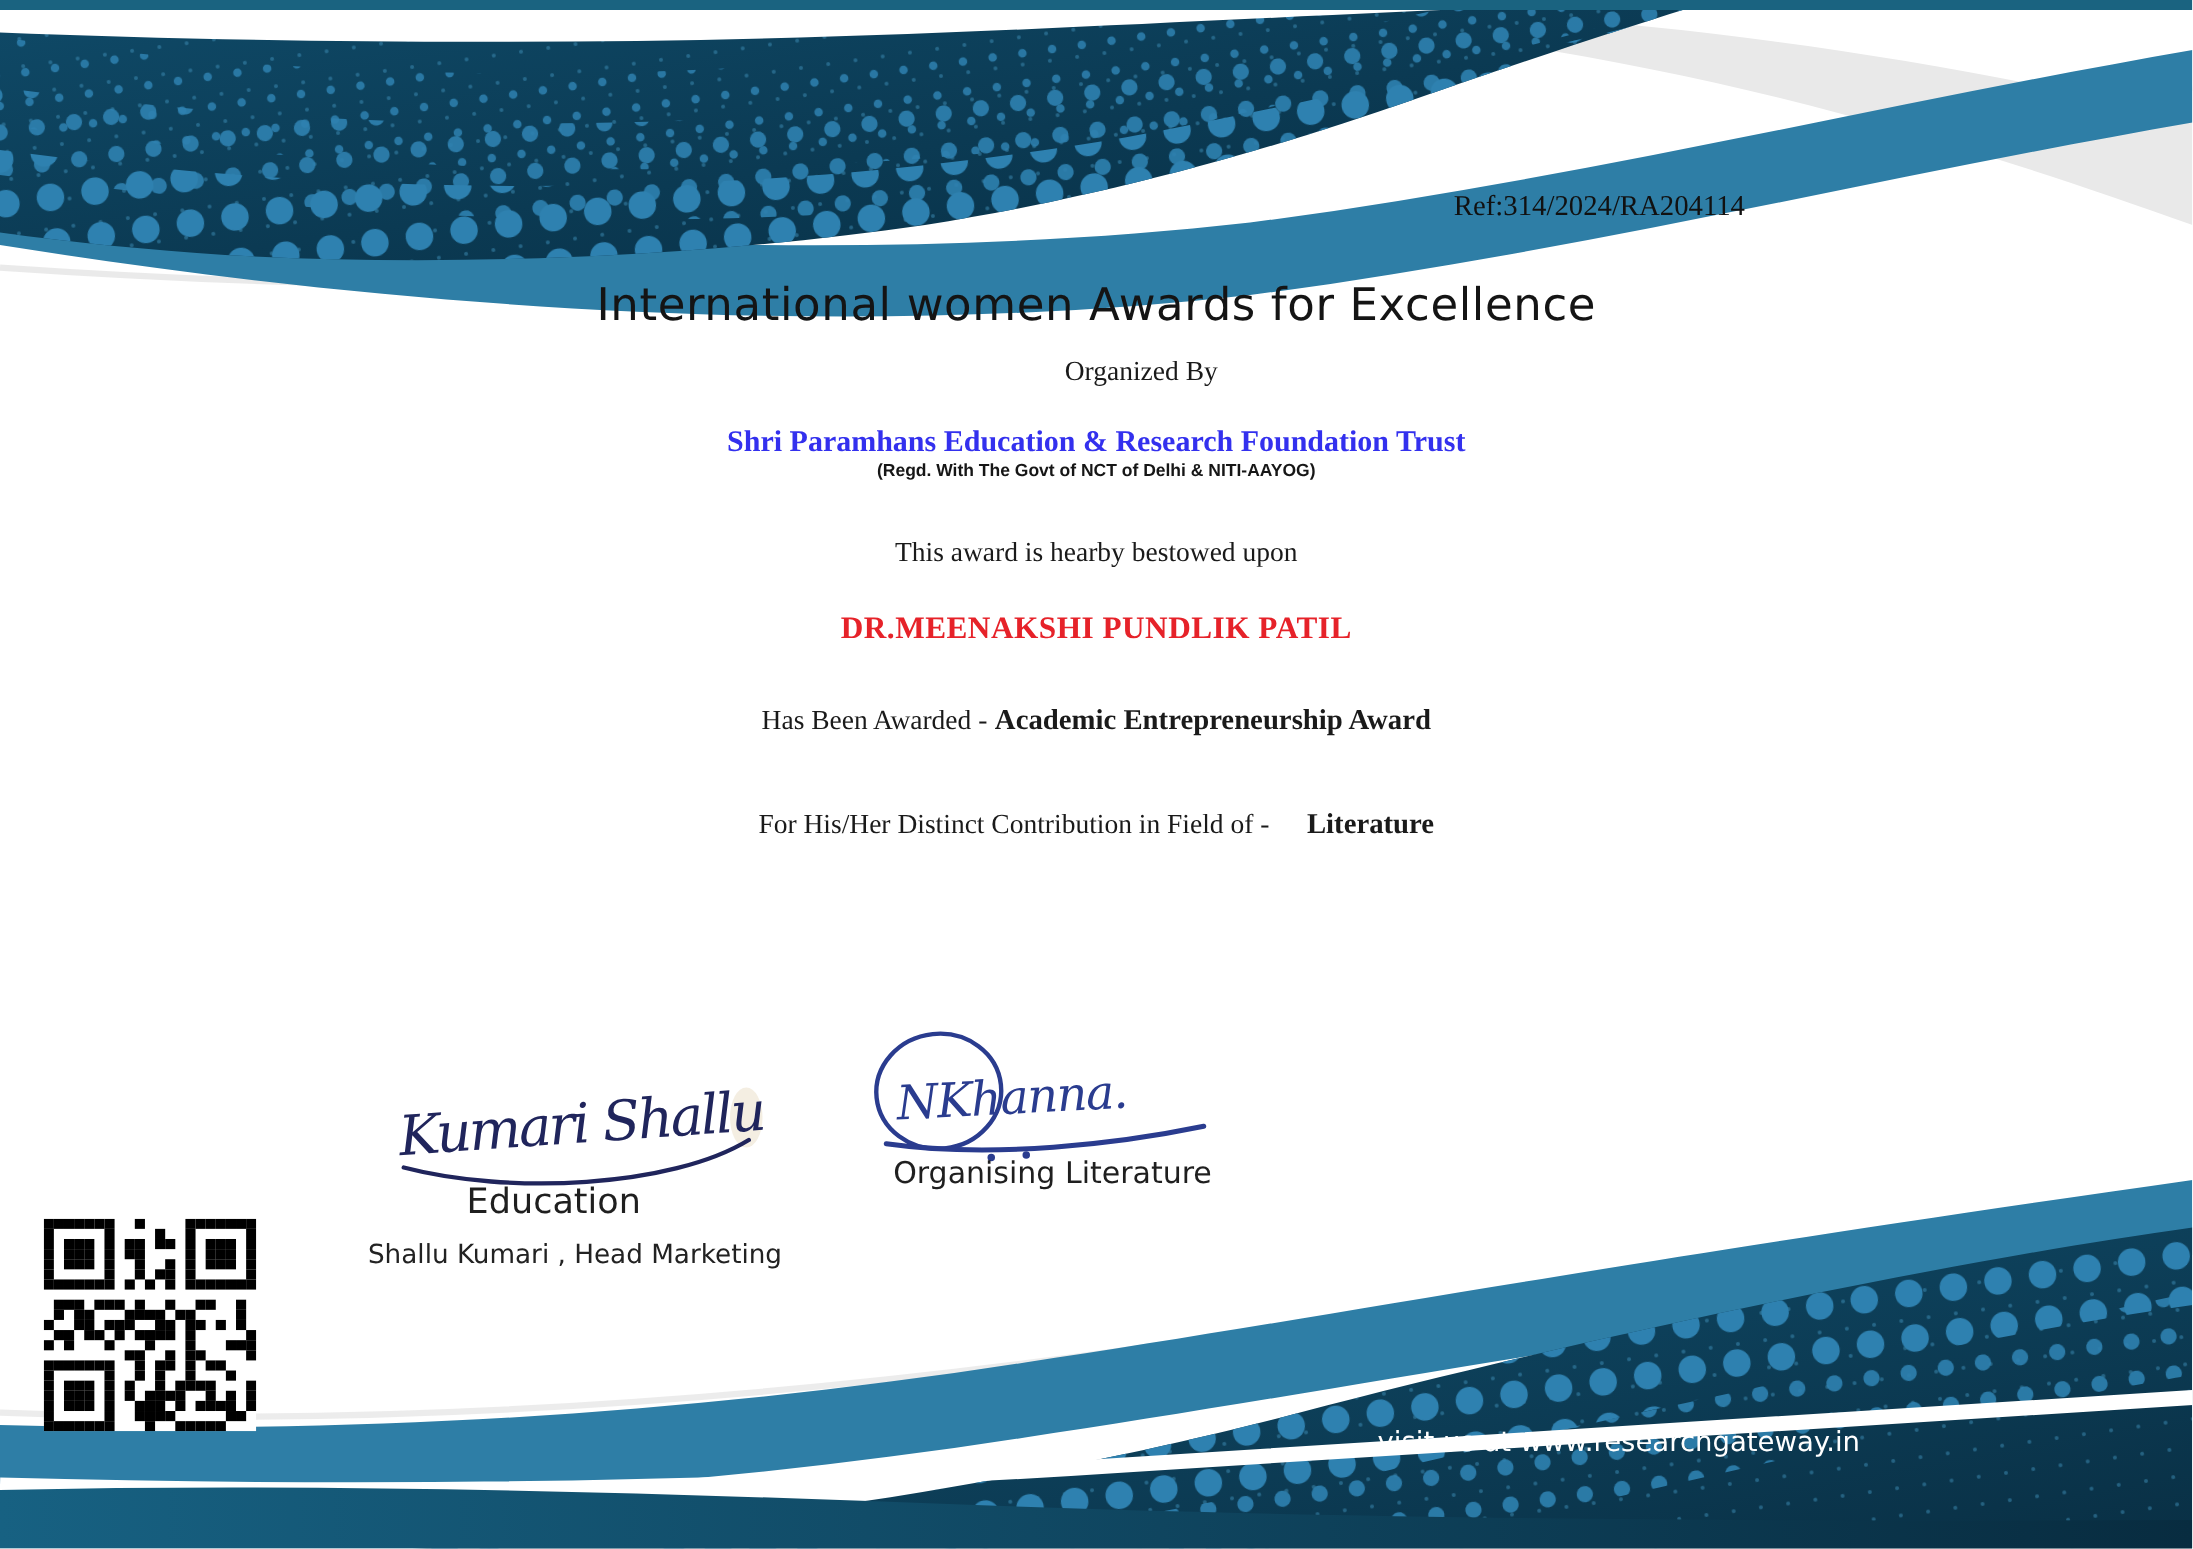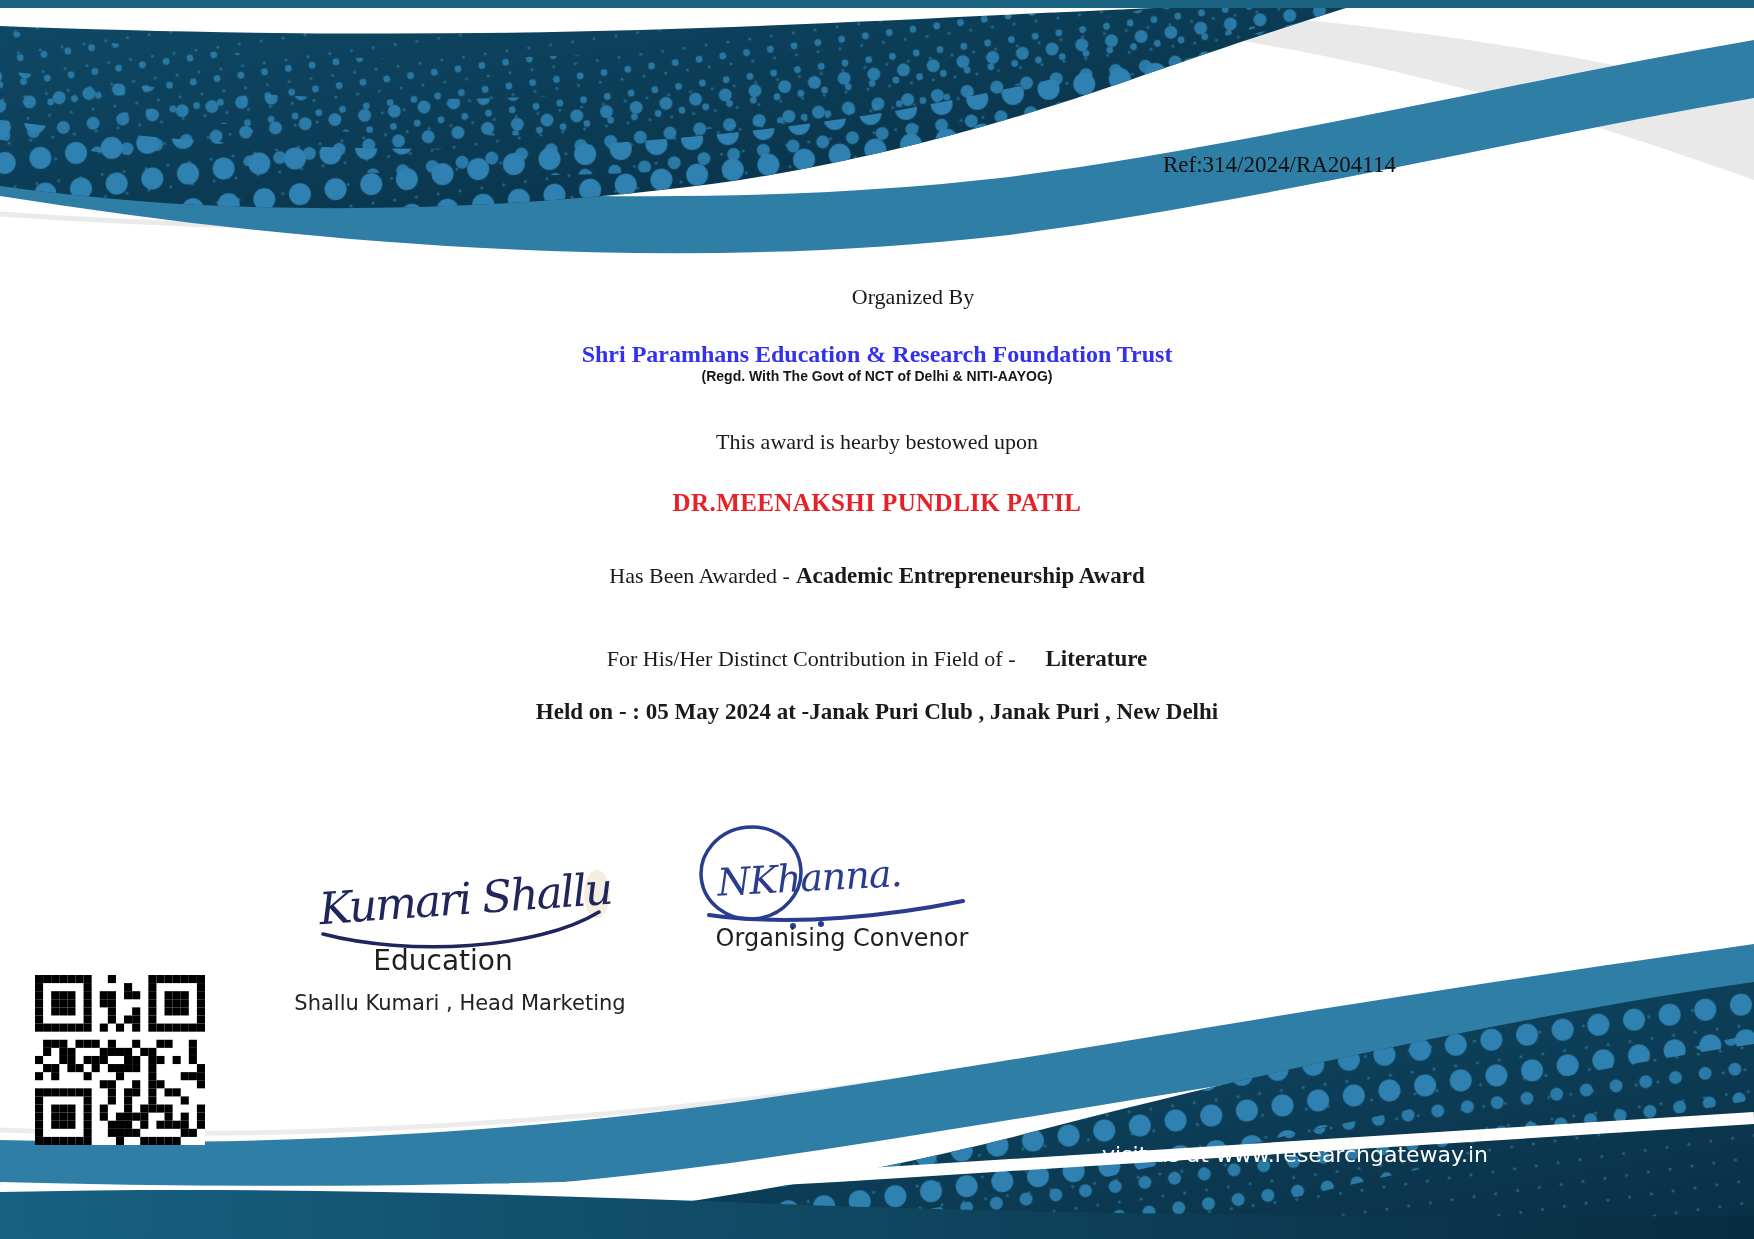--- a/index.html
+++ b/index.html
@@ -103,57 +103,57 @@
       <path d="M360,430 C660,410 920,380 1120,334 C1360,278 1620,218 1754,196 L1754,130 C1620,158 1360,218 1120,266 C880,320 620,360 360,385 Z" fill="url(#dotM)" opacity="0.9"></path>
     </g>
 
     <path d="M0,284 C300,292 600,288 900,268 C1200,248 1500,228 1754,214" stroke="#ffffff" stroke-width="12" fill="none"></path>
 
     <path d="M0,288 C260,282 520,290 780,300 C1040,310 1400,314 1754,312 L1754,335 L0,335 Z" fill="url(#gBar)"></path>
   </svg>
 
   <div class="abs ref">Ref:314/2024/RA204114</div>
 
+  <div class="abs center title">International women Awards for Excellence</div>
 
   <div class="abs center organized">Organized By</div>
 
   <div class="abs center trust">Shri Paramhans Education &amp; Research Foundation Trust</div>
 
   <div class="abs center regd">(Regd. With The Govt of NCT of Delhi &amp; NITI-AAYOG)</div>
 
   <div class="abs center bestowed">This award is hearby bestowed upon</div>
 
   <div class="abs center recipient">DR.MEENAKSHI PUNDLIK PATIL</div>
 
   <div class="abs center awarded">
     <span>Has Been Awarded -</span><b>Academic Entrepreneurship Award</b>
   </div>
 
   <div class="abs center field">
     <span>For His/Her Distinct Contribution in Field of -</span><b>Literature</b>
   </div>
 
-  <div class="abs center held">Held on - : 05 May 2024 at -Janak Puri Club , Janak Puri , New Delhi</div>
 
   <svg class="abs" style="top:832px;left:295px;" width="340" height="140" viewBox="0 0 340 140">
     <ellipse cx="302" cy="62" rx="13" ry="24" fill="#D9C7A0" opacity="0.3"></ellipse>
     <text x="24" y="82" font-family="DejaVu Serif, serif" font-style="italic" font-size="44" fill="#20255C" letter-spacing="-2" transform="rotate(-4 170 70)">Kumari Shallu</text>
     <path d="M28,102 C112,124 242,118 304,80" stroke="#20255C" stroke-width="3.5" fill="none" stroke-linecap="round"></path>
   </svg>
   <div class="abs sans convenor">Education</div>
   <div class="abs sans sig-sub">Shallu Kumari , Head Marketing</div>
 
   <svg class="abs" style="top:805px;left:695px;" width="300" height="130" viewBox="0 0 300 130">
     <ellipse cx="56" cy="68" rx="50" ry="46" stroke="#2A3C8F" stroke-width="3.5" fill="none" transform="rotate(-6 56 68)"></ellipse>
     <text x="22" y="84" font-family="DejaVu Serif, serif" font-style="italic" font-size="38" fill="#2A3C8F" letter-spacing="-1" transform="rotate(-3 150 70)">NKhanna.</text>
     <path d="M14,110 C100,122 200,110 268,96" stroke="#2A3C8F" stroke-width="4" fill="none" stroke-linecap="round"></path>
     <circle cx="98" cy="121" r="3" fill="#2A3C8F"></circle>
     <circle cx="126" cy="119" r="3" fill="#2A3C8F"></circle>
   </svg>
-  <div class="abs sans orgsec">Organising Convenor</div>
+  <div class="abs sans orgsec">Organising Literature</div>
 
   <svg class="abs" style="top:975px;left:35px;" width="170" height="170" viewBox="0 0 168 168">
     <rect x="0" y="0" width="168" height="168" fill="#ffffff"></rect>
     <g id="qrm" fill="#000000">
         <rect x="0" y="0" width="8" height="8"></rect>
         <rect x="8" y="0" width="8" height="8"></rect>
         <rect x="16" y="0" width="8" height="8"></rect>
         <rect x="24" y="0" width="8" height="8"></rect>
         <rect x="32" y="0" width="8" height="8"></rect>
         <rect x="40" y="0" width="8" height="8"></rect>

